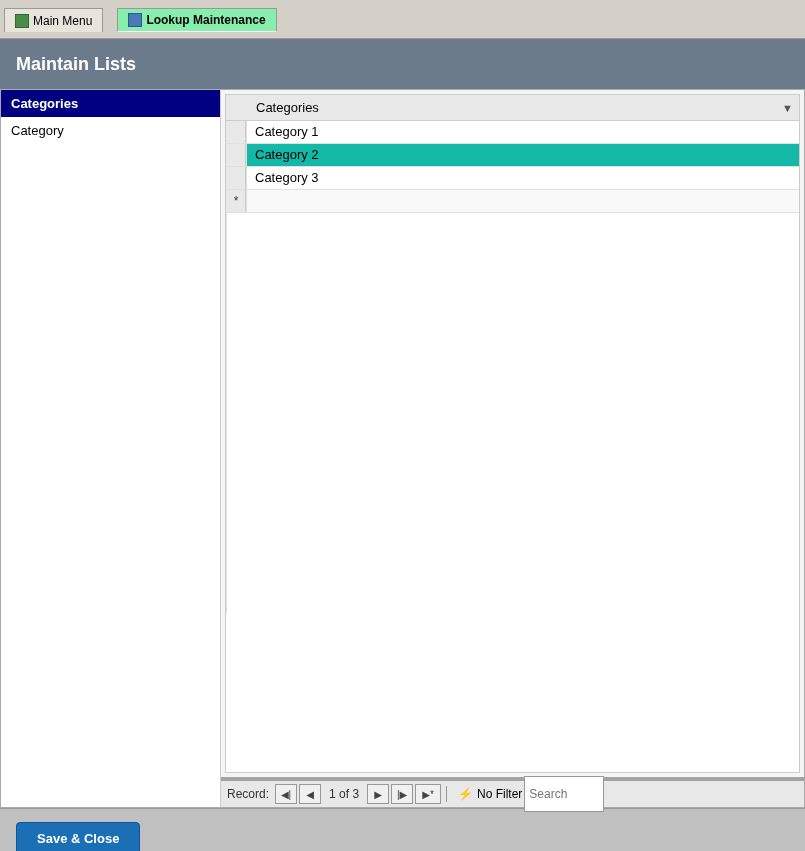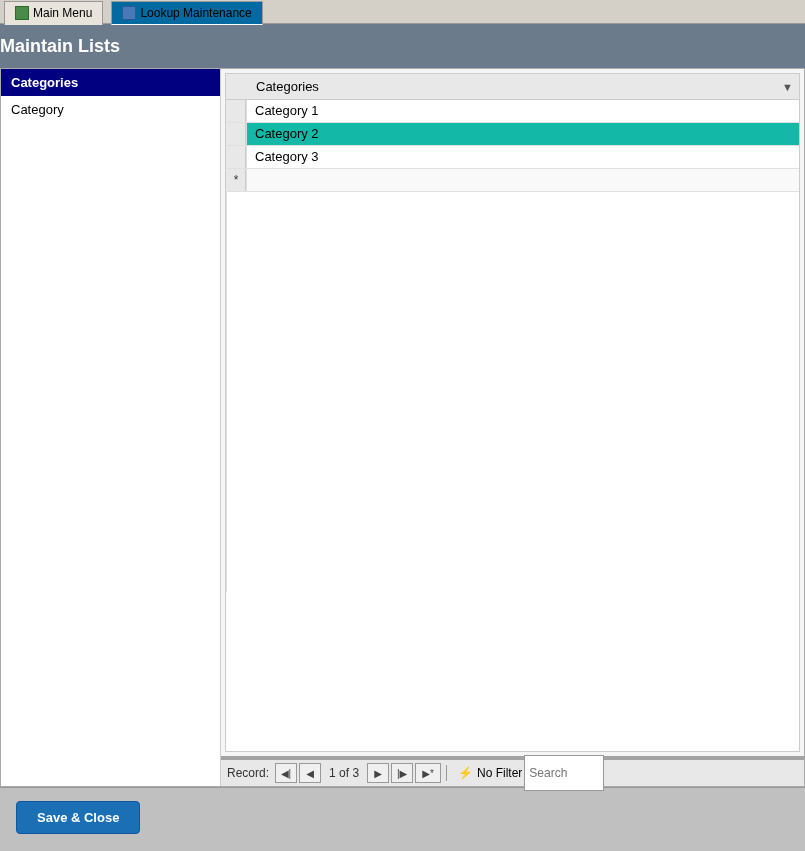--- a/index.html
+++ b/index.html
@@ -12,63 +12,64 @@
       overflow: hidden;
       position: relative;
     }
 
     
     .tab-bar {
       display: flex;
       align-items: center;
       background: #d4d0c8;
       border-bottom: 1px solid #999;
-      height: 24px;
+      height: 39px;
       padding: 2px 4px 0;
-      gap: 8px;
+      gap: 14px;
     }
     .tab {
       display: flex;
       align-items: center;
       padding: 3px 10px;
       border: 1px solid #999;
       border-bottom: none;
       background: #e8e4dc;
       cursor: pointer;
       font-size: 12px;
       height: 24px;
       gap: 4px;
     }
     .tab.active {
-      background: #0369a1;
+      background: #86efac;
       border-bottom: 1px solid #fff;
       z-index: 2;
+      font-weight: bold;
     }
     .tab-icon {
       width: 14px;
       height: 14px;
       display: inline-block;
     }
     .tab-icon-main {
       background: #4a8a4a;
       border: 1px solid #2a6a2a;
     }
     .tab-icon-lookup {
       background: #4a7ab5;
       border: 1px solid #2a5a95;
     }
 
     
     .header-bar {
       background: #6b7b8c;
       color: white;
-      padding: 8px 0;
+      padding: 8px 16px;
       font-size: 18px;
       font-weight: bold;
-      height: 44px;
+      height: 50px;
       display: flex;
       align-items: center;
     }
 
     
     .main-content {
       display: flex;
       background: #f0f0f0;
       height: calc(851px - 28px - 44px - 60px);
       border: 1px solid #aaa;

